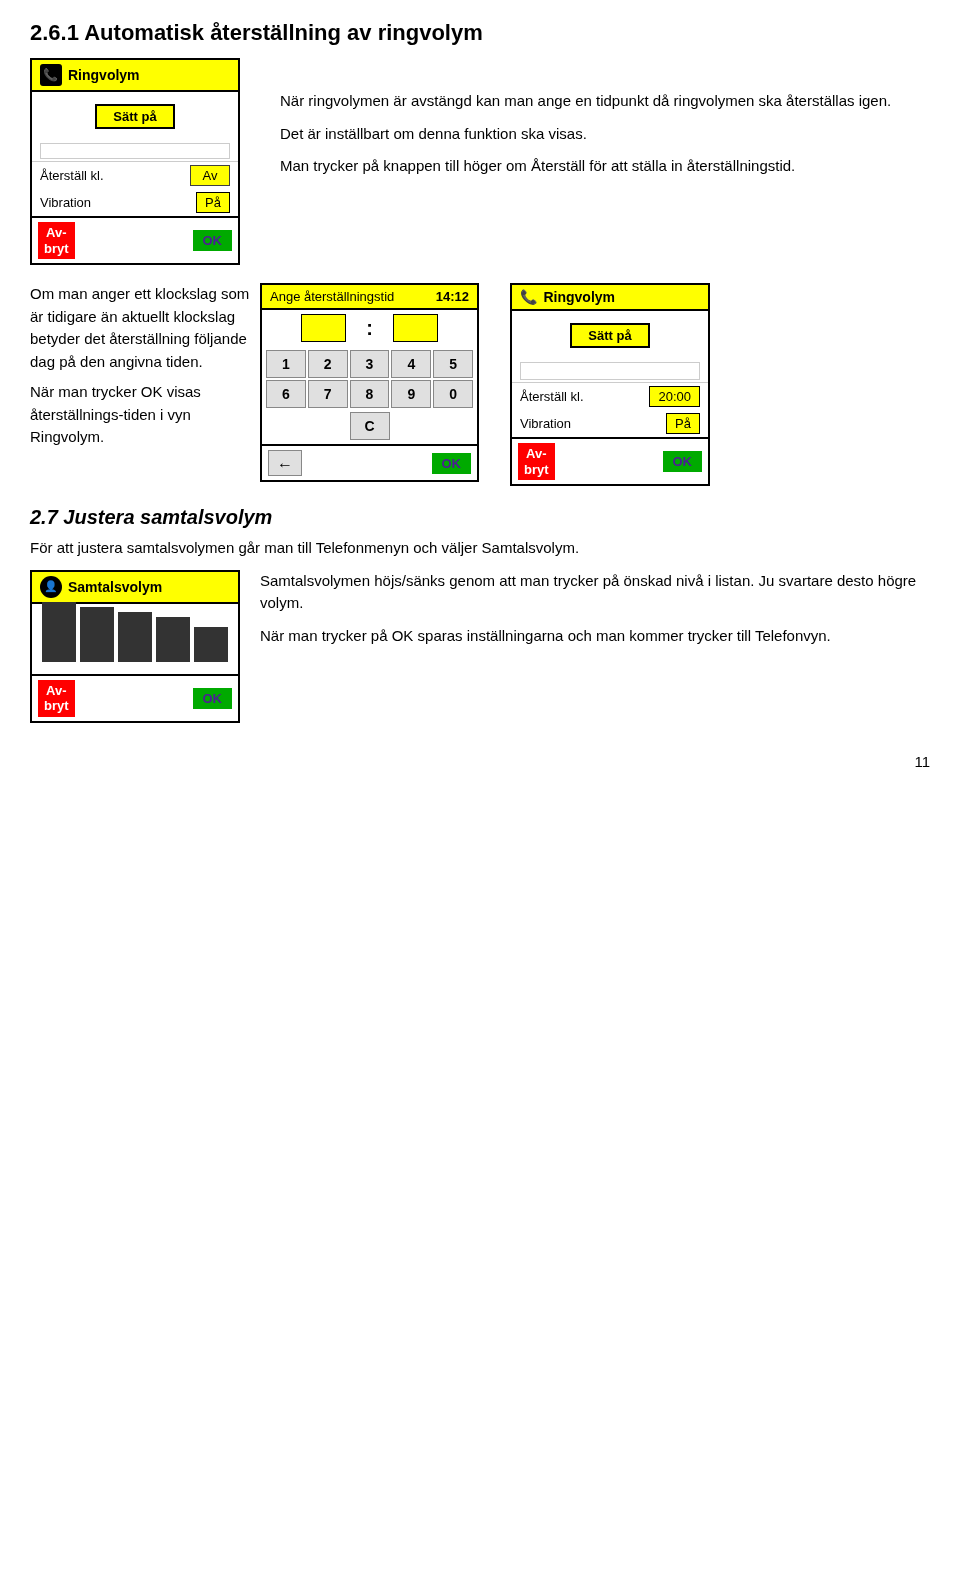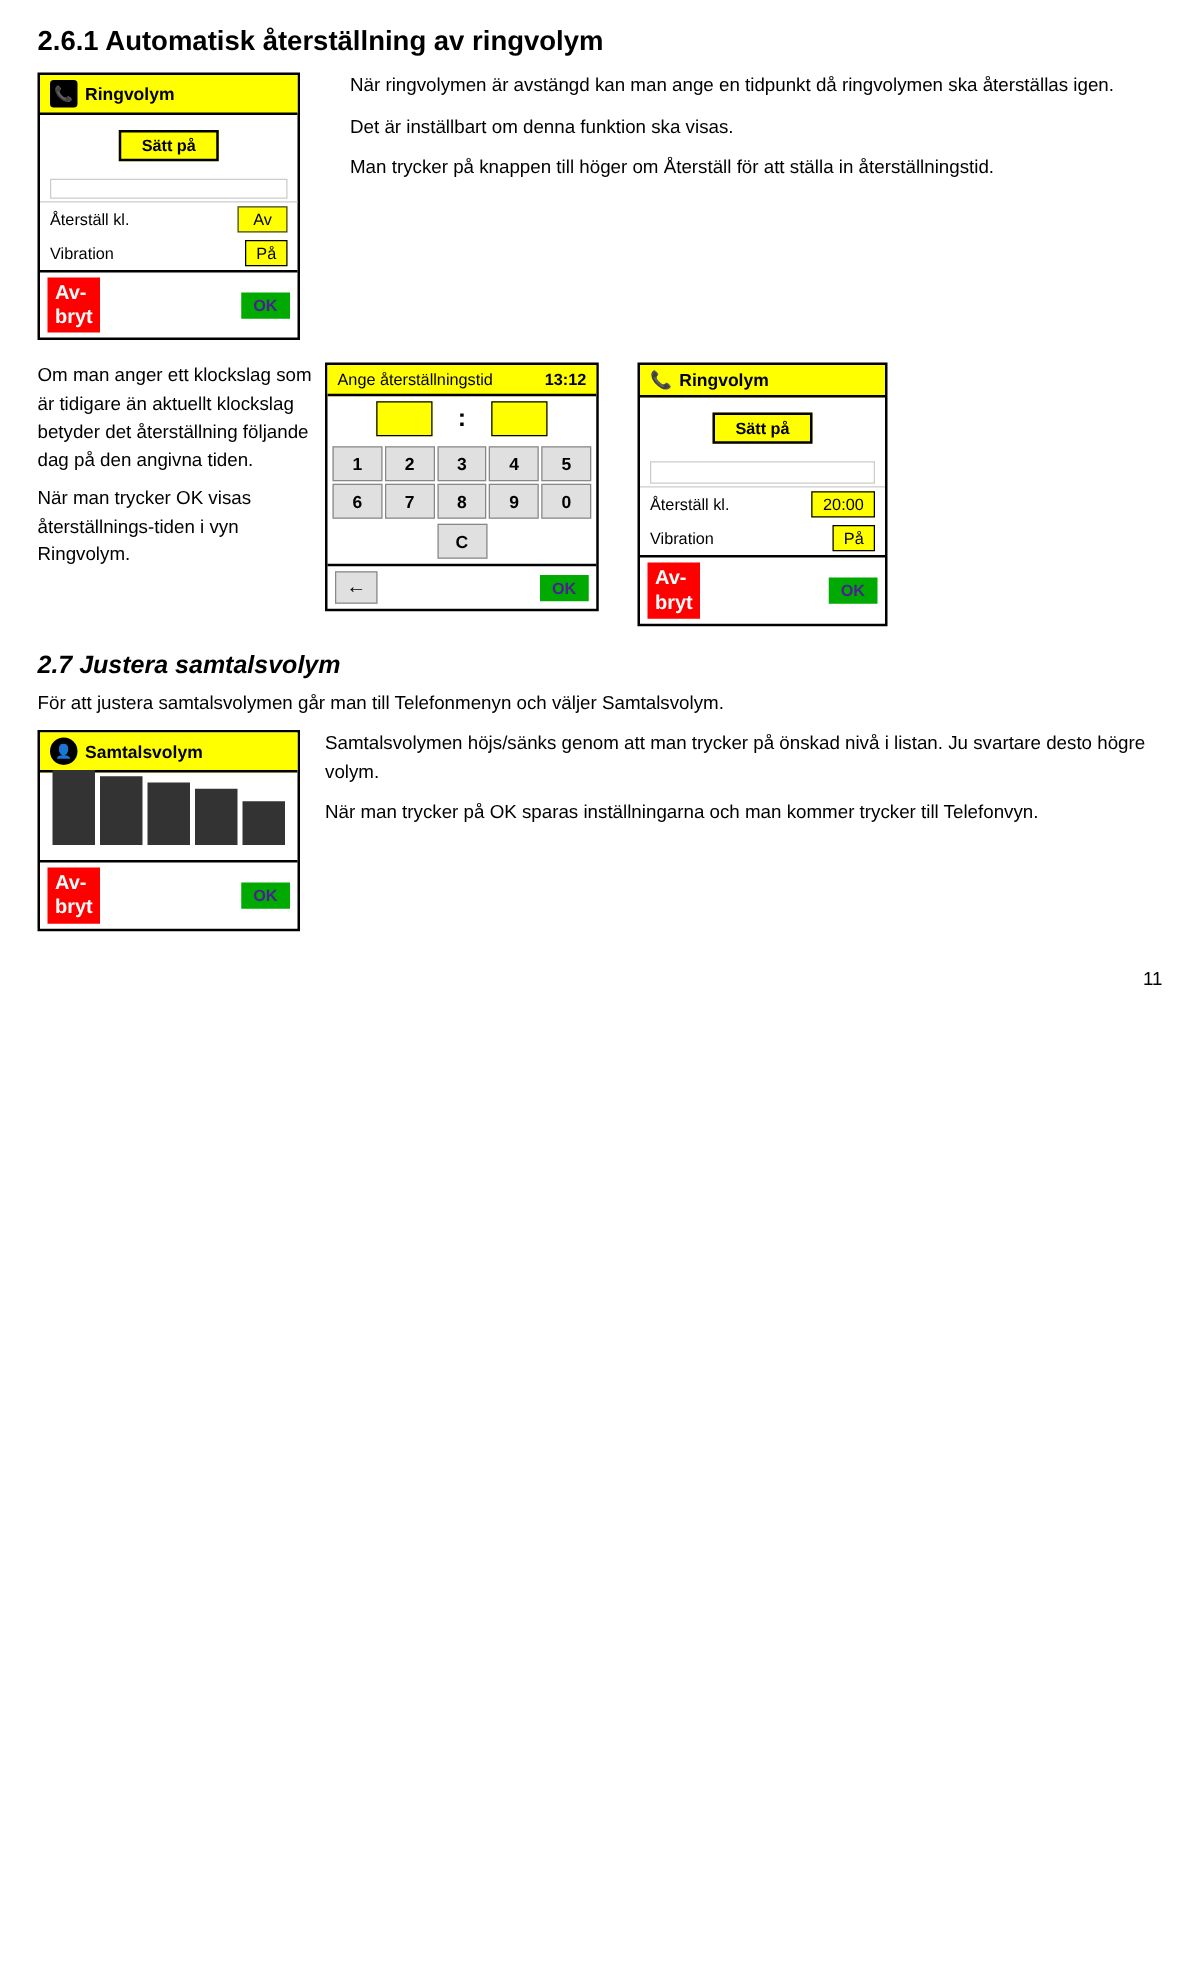--- a/index.html
+++ b/index.html
@@ -33,20 +33,21 @@
     .row-intro {
       display: flex;
       gap: 30px;
       margin-bottom: 18px;
     }
     .left-panel {
       flex: 0 0 220px;
     }
     .right-text {
       flex: 1;
+      margin-top: 32px;
     }
     
     .phone-widget {
       border: 2px solid #000;
       background: #fff;
       width: 210px;
       font-size: 13px;
     }
     .phone-widget .title-bar {
       background: #ffff00;
@@ -120,24 +121,24 @@
       justify-content: space-between;
       align-items: center;
       padding: 4px 6px;
       border-top: 2px solid #000;
     }
     .btn-avbryt {
       background: #ff0000;
       color: #fff;
       border: none;
       padding: 3px 6px;
-      font-size: 16px;
+      font-size: 13px;
       font-weight: bold;
       line-height: 1.2;
-      text-align: left;
+      text-align: center;
     }
     .btn-ok {
       background: #00aa00;
       color: #4c1d95;
       border: none;
       padding: 3px 10px;
       font-size: 13px;
       font-weight: bold;
     }
 
@@ -427,21 +428,21 @@
 
     <div class="left-panel-mid">
       <p>Om man anger ett klockslag som är tidigare än aktuellt klockslag betyder det återställning följande dag på den angivna tiden.</p>
       <p>När man trycker OK visas återställnings-tiden i vyn Ringvolym.</p>
     </div>
 
     <div class="center-panel">
       <div class="numpad-widget">
         <div class="title-bar">
           <span class="title-text">Ange återställningstid</span>
-          <span class="time-display">13:12</span>
+          <span class="time-display">14:12</span>
         </div>
         <div class="colon-row">
           <div class="time-input"></div>
           <span class="colon">:</span>
           <div class="time-input"></div>
         </div>
         <div class="numpad-grid">
           <div class="num-btn">1</div>
           <div class="num-btn">2</div>
           <div class="num-btn">3</div>

